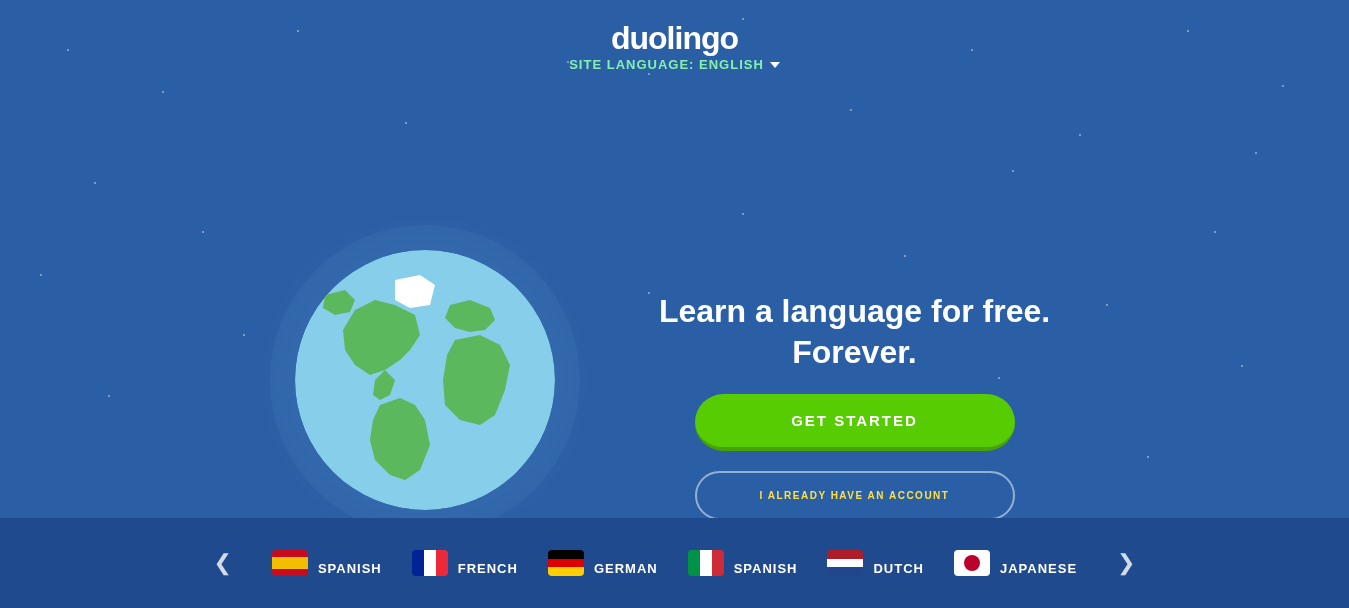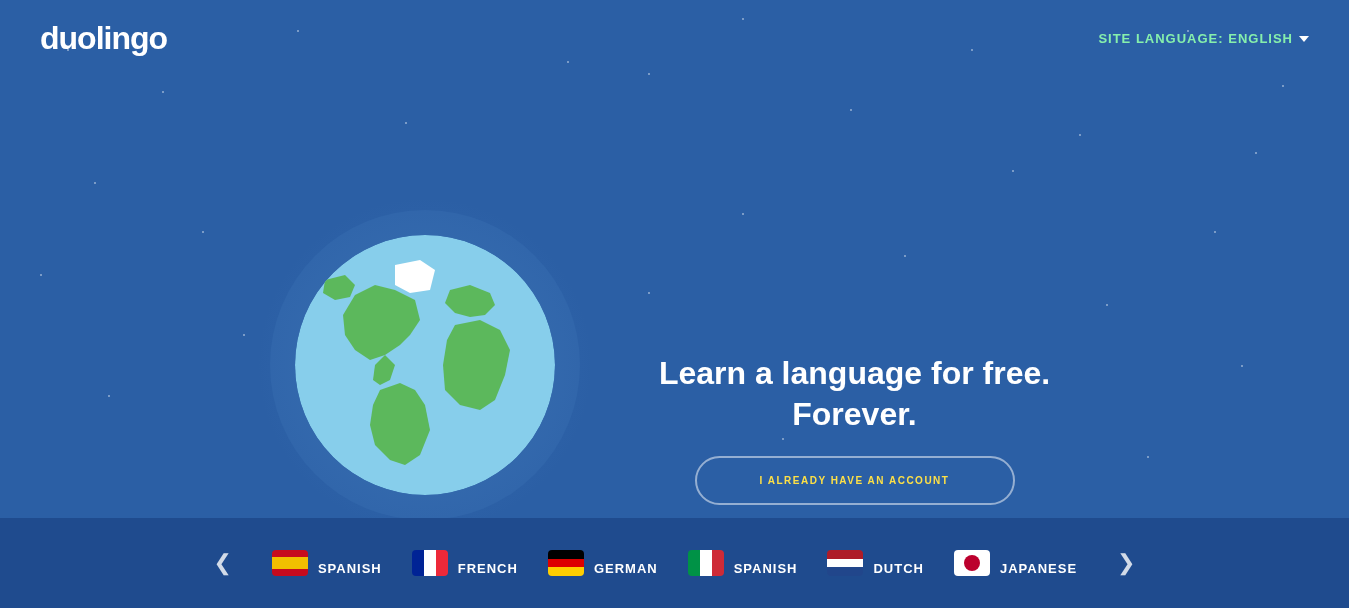--- a/index.html
+++ b/index.html
@@ -22,20 +22,21 @@
     }
 
     
     .header {
       position: relative;
       z-index: 10;
       display: flex;
       justify-content: space-between;
       align-items: center;
       padding: 20px 40px;
+      flex-direction: column;
     }
 
     .logo {
       color: white;
       font-size: 32px;
       font-weight: bold;
       letter-spacing: -1px;
     }
 
     .site-language {
@@ -308,20 +309,21 @@
 
         <path d="M 160 90 L 185 85 L 205 95 L 215 115 L 210 140 L 200 165 L 185 175 L 165 170 L 150 155 L 148 130 L 152 105 Z" fill="#5cb85c"></path>
 
         <path d="M 30 45 L 50 40 L 60 50 L 55 62 L 40 65 L 28 58 Z" fill="#5cb85c"></path>
       </svg>
     </div>
   </div>
 
   <div class="right-panel">
     <h1 class="tagline">Learn a language for free. Forever.</h1>
+    <button class="btn-get-started">GET STARTED</button>
     <button class="btn-account">I ALREADY HAVE AN ACCOUNT</button>
   </div>
 </div>
 
 <div class="language-bar">
   <button class="lang-nav-arrow">❮</button>
 
   <div class="lang-item">
     <div class="flag flag-spain"></div>
     <span class="lang-label">SPANISH</span>

